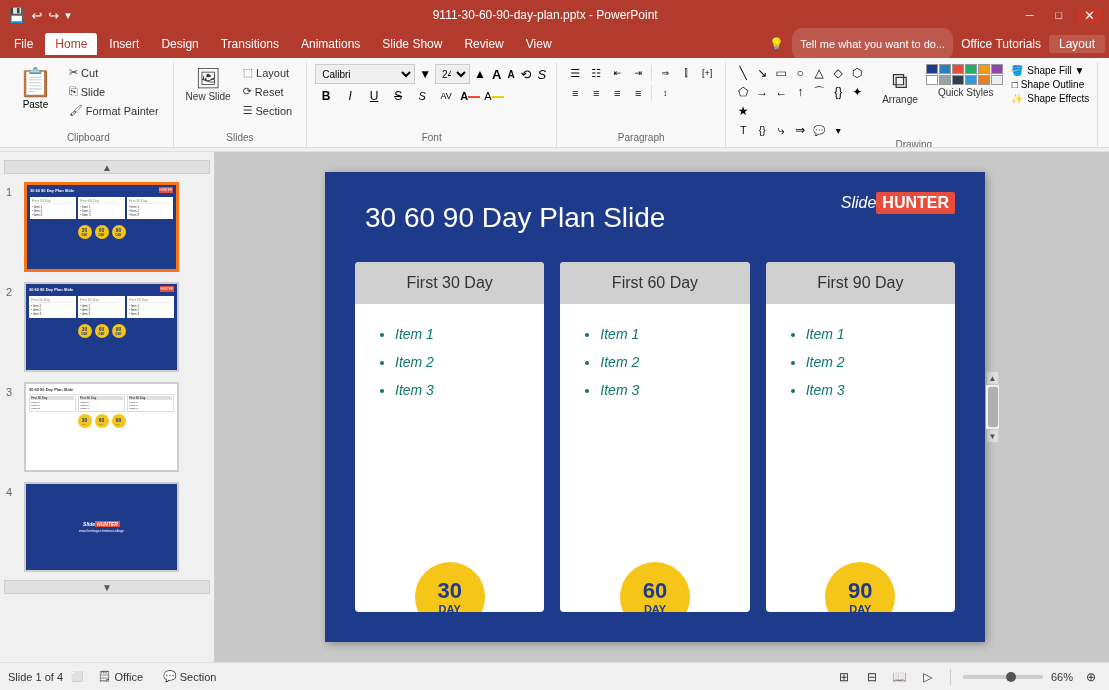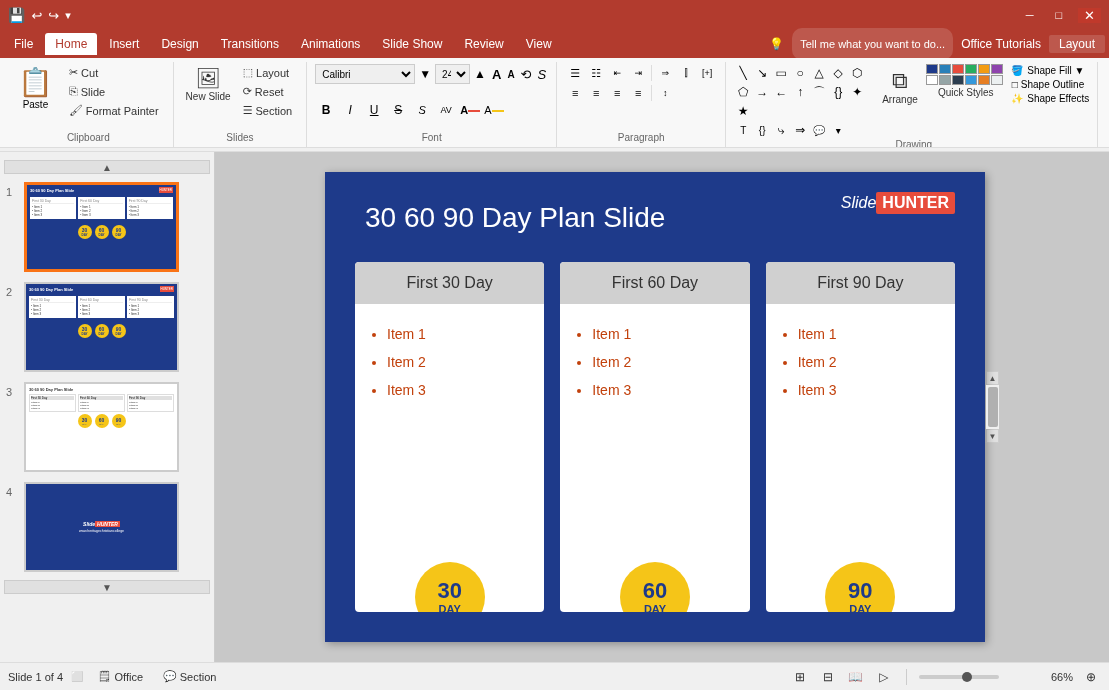--- a/index.html
+++ b/index.html
@@ -92,21 +92,21 @@
     .slide-main-title { color: white; font-size: 28px; font-weight: 300; position: absolute; top: 30px; left: 40px; }
     .slide-logo { position: absolute; top: 20px; right: 30px; display: flex; align-items: center; }
     .slide-logo-slide { color: white; font-size: 16px; font-style: italic; }
     .slide-logo-hunter { background: #e74c3c; color: white; font-size: 16px; font-weight: bold; padding: 2px 6px; border-radius: 2px; }
 
     .slide-cards { display: flex; gap: 16px; position: absolute; top: 90px; left: 30px; right: 30px; bottom: 30px; }
     .slide-card {
       flex: 1; background: white; border-radius: 4px; display: flex; flex-direction: column; align-items: center; overflow: hidden; position: relative;
     }
     .slide-card-header { background: #d0d0d0; width: 100%; text-align: center; padding: 12px 8px; font-size: 16px; color: #333; font-weight: 400; }
-    .slide-card-body { padding: 16px 12px; flex: 1; font-size: 14px; color: #c2410c; align-self: flex-start; width: 100%; }
+    .slide-card-body { padding: 16px 20px; flex: 1; font-size: 14px; color: #0f766e; align-self: flex-start; width: 100%; font-style: italic; }
     .slide-card-body ul { list-style: disc; padding-left: 20px; line-height: 2; }
     .slide-card-circle {
       position: absolute; bottom: -20px; left: 50%; transform: translateX(-50%);
       width: 70px; height: 70px; border-radius: 50%; background: #f5c518;
       display: flex; flex-direction: column; align-items: center; justify-content: center; color: #1e3a8a; font-weight: bold;
     }
     .circle-num { font-size: 22px; line-height: 1.1; }
     .circle-day { font-size: 11px; font-weight: bold; }
 
     
@@ -149,20 +149,21 @@
 </head>
 <body>
 
 <div id="title-bar">
   <div class="left-icons">
     <span style="cursor:pointer;font-size:14px;">💾</span>
     <span style="cursor:pointer;font-size:13px;">↩</span>
     <span style="cursor:pointer;font-size:13px;">↪</span>
     <span style="cursor:pointer;font-size:11px;">▾</span>
   </div>
+  <div class="title">9111-30-60-90-day-plan.pptx - PowerPoint</div>
   <div class="right-icons">
     <span style="cursor:pointer;font-size:11px;padding:0 6px;">─</span>
     <span style="cursor:pointer;font-size:11px;padding:0 6px;">□</span>
     <span style="cursor:pointer;font-size:13px;padding:0 6px;background:#c0392b;">✕</span>
   </div>
 </div>
 
 <div id="menu-bar">
   <div class="menu-item">File</div>
   <div class="menu-item active-home">Home</div>
@@ -220,21 +221,21 @@
       <div style="display:flex;flex-direction:column;gap:2px;">
         <div class="ribbon-btn-small">⬚ <span>Layout</span></div>
         <div class="ribbon-btn-small">⟳ <span>Reset</span></div>
         <div class="ribbon-btn-small">☰ <span>Section</span></div>
       </div>
     </div>
     <div class="ribbon-group-label">Slides</div>
   </div>
 
   <div class="ribbon-group">
-    <div style="display:flex;flex-direction:column;gap:16px;">
+    <div style="display:flex;flex-direction:column;gap:2px;">
       <div class="font-row">
         <select class="font-select"><option>Calibri</option></select>
         <span style="cursor:pointer;font-size:12px;padding:0 2px;">▼</span>
         <select class="font-size-select"><option>24</option></select>
         <span style="cursor:pointer;font-size:12px;padding:0 2px;">▲</span>
         <span style="cursor:pointer;font-size:13px;padding:0 2px;font-weight:bold;">A</span>
         <span style="cursor:pointer;font-size:10px;padding:0 2px;font-weight:bold;">A</span>
         <span style="cursor:pointer;font-size:13px;padding:0 2px;">⟲</span>
         <span style="cursor:pointer;font-size:13px;padding:0 2px;font-style:italic;">S</span>
       </div>
@@ -608,16 +609,16 @@
   </div>
   <div class="right-section">
     <div class="view-btn" title="Normal">⊞</div>
     <div class="view-btn" title="Slide Sorter">⊟</div>
     <div class="view-btn" title="Reading View">📖</div>
     <div class="view-btn" title="Slide Show">▷</div>
     <span style="width:1px;background:#ccc;height:16px;margin:0 4px;"></span>
     <div class="zoom-slider">
       <div class="zoom-slider-thumb"></div>
     </div>
-    <span style="font-size:11px;margin-left:44px;">66%</span>
+    <span style="font-size:11px;">66%</span>
     <div class="view-btn">⊕</div>
   </div>
 </div>
 
 </body></html>

